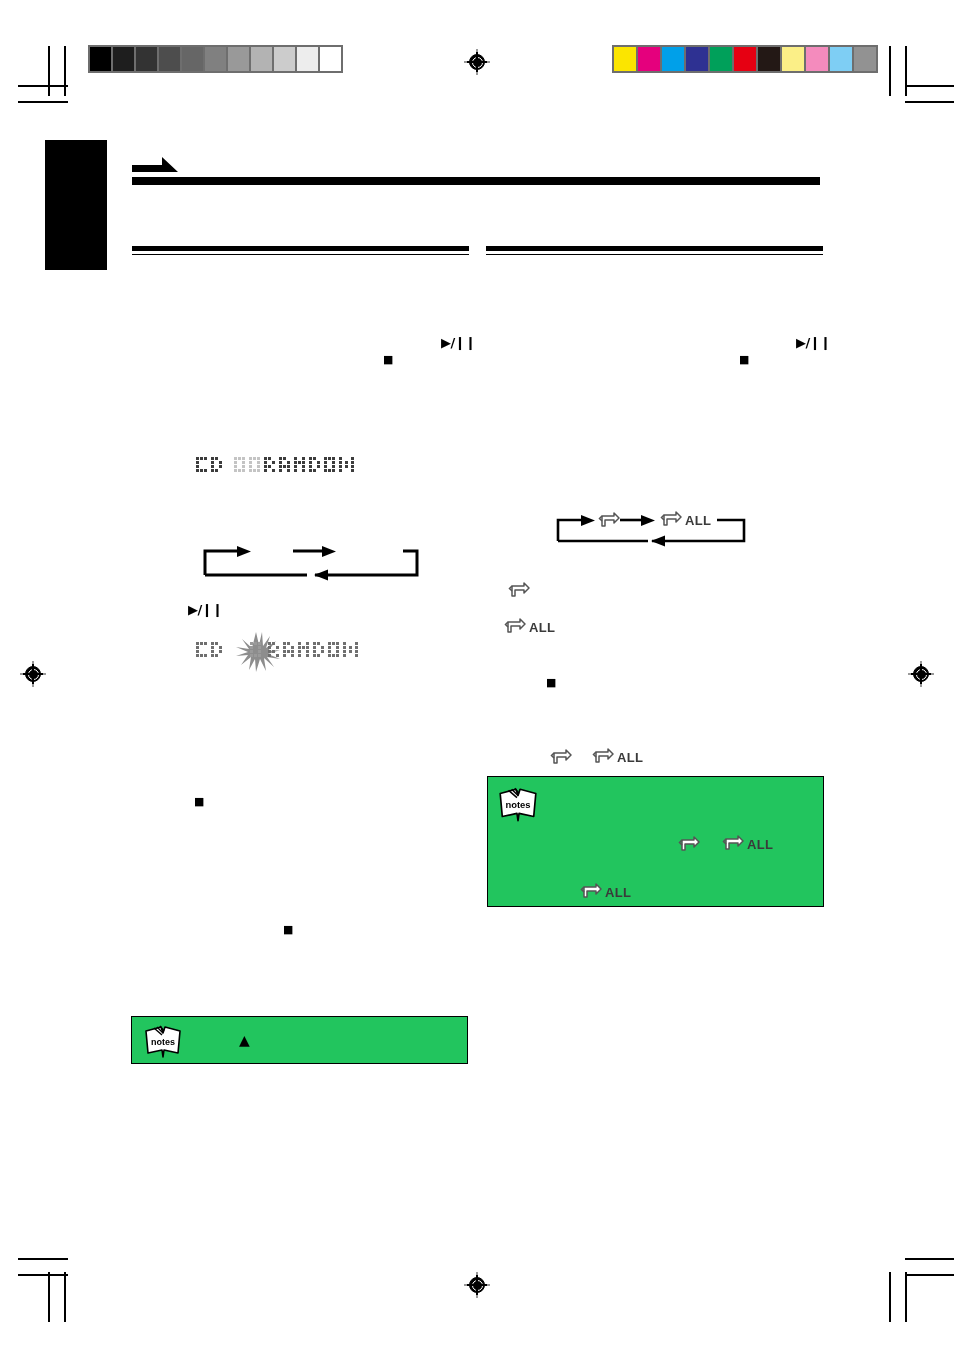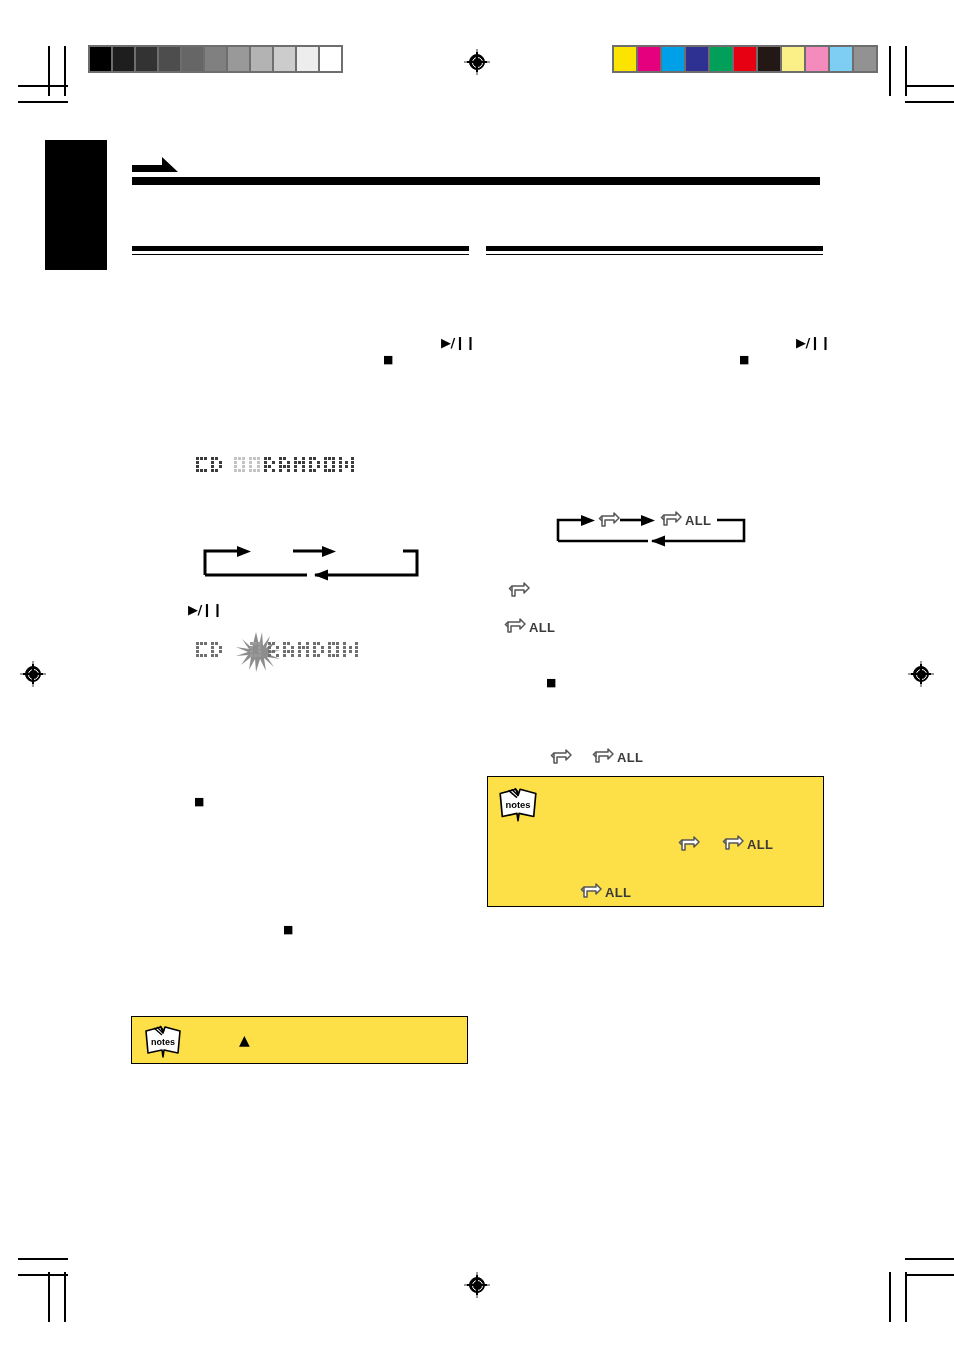--- a/index.html
+++ b/index.html
@@ -61,21 +61,21 @@
 
   
   .repeat{position:absolute;display:flex;align-items:center;gap:3px;}
   .repeat svg{display:block;}
   .repeat .alltxt{
     font-family:"Liberation Sans", sans-serif;font-weight:bold;font-size:13px;
     color:#3a3a3a;letter-spacing:0.3px;line-height:1;
   }
 
   
-  .notesbox{position:absolute;border:1.6px solid #000;background:#fde047;box-sizing:border-box;}
+  .notesbox{position:absolute;border:1.6px solid #000;background:#22c55e;box-sizing:border-box;}
   .notesicon{position:absolute;}
   .notesicon svg{display:block;}
 </style>
 </head>
 <body>
 
 <div>
   <div class="cropline cm-v" style="left:48px;top:46px;height:50px;"></div>
   <div class="cropline cm-v" style="left:64px;top:46px;height:50px;"></div>
   <div class="cropline cm-h" style="left:18px;top:85px;width:50px;"></div>

